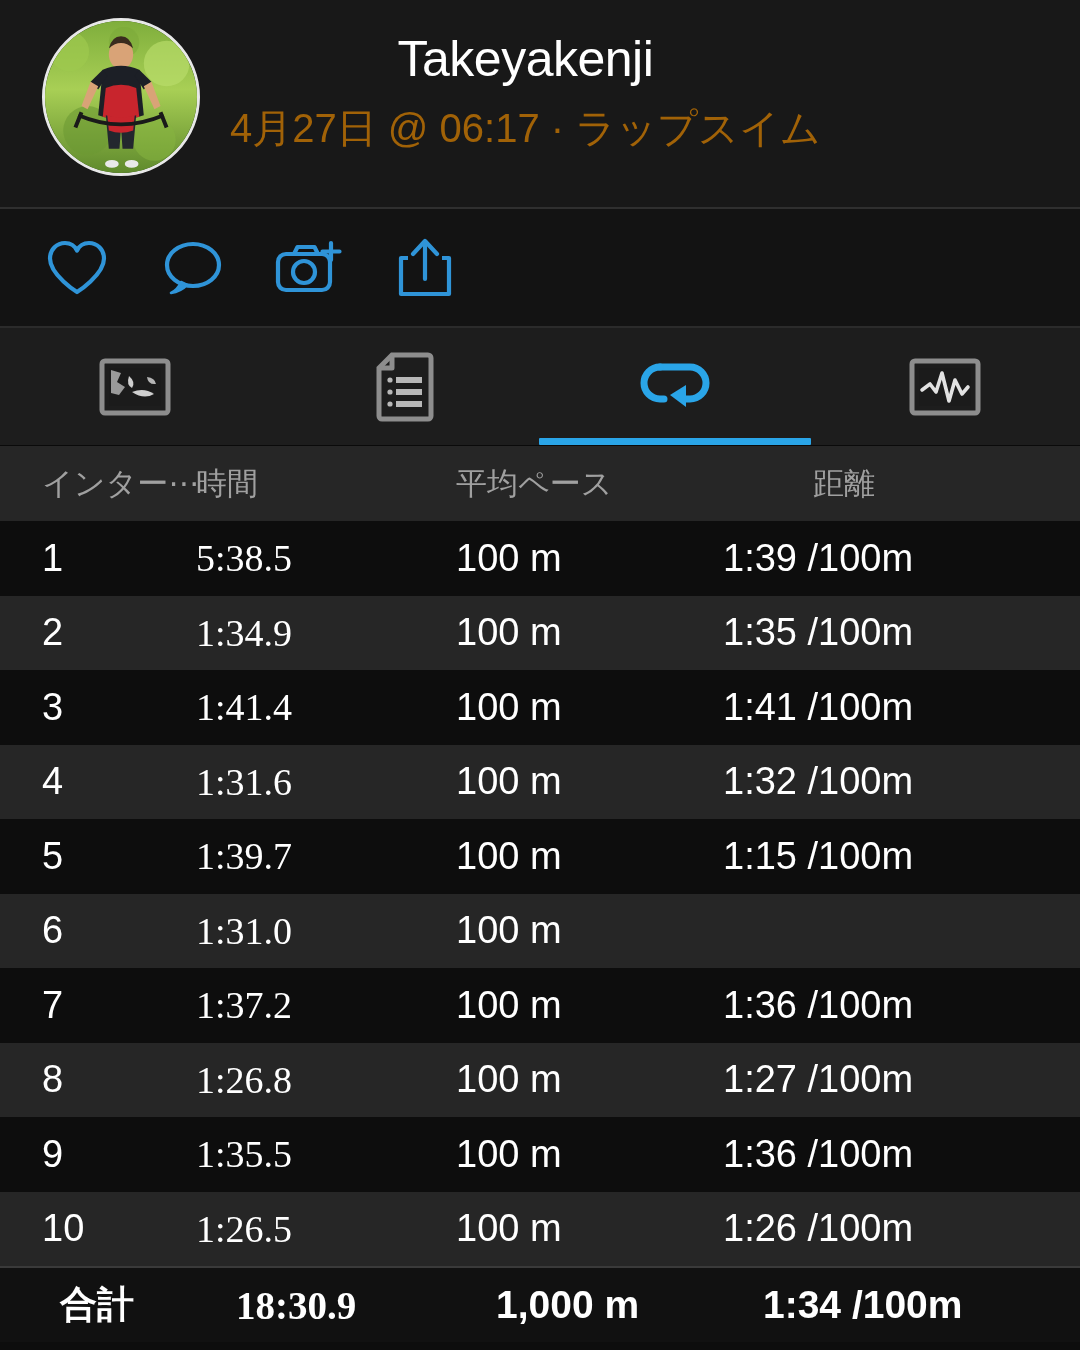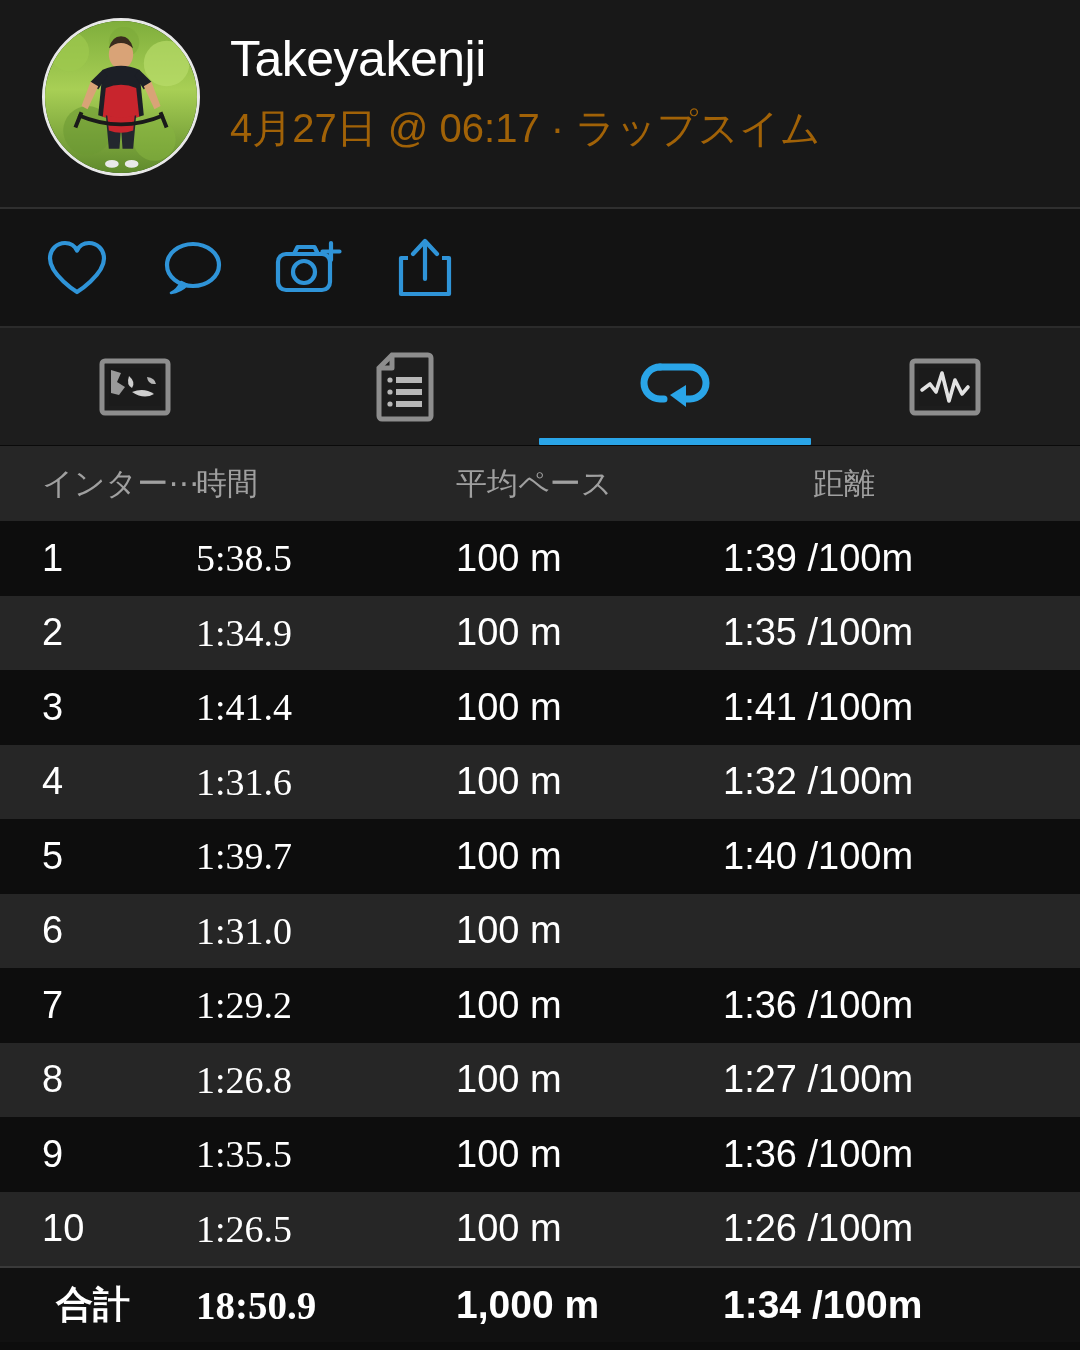--- a/index.html
+++ b/index.html
@@ -38,20 +38,21 @@
     display:flex; flex-direction:column;
     justify-content:flex-start;
   }
   .profile-name {
     color:#ffffff;
     font-size:50px;
     font-weight:400;
     line-height:1.08;
     letter-spacing:-0.5px;
     white-space:nowrap;
+    text-align:center;
   }
   .activity-meta {
     color:#a16207;
     font-size:40px;
     font-weight:400;
     line-height:1.4;
     margin-top:14px;
     white-space:nowrap;
   }
 
@@ -130,21 +131,21 @@
   .c-time     { width:260px;font-family:Liberation Serif, serif; }
   .c-distance { width:267px; }
   .c-pace     { flex:1 1 auto; }
 
   .total-row {
     background:#111111;
     border-top:2px solid #3a3a3a;
     height:76px;
   }
   .total-row .cell { font-weight:bold; font-size:39px; color:#ffffff; }
-  .total-row .c-interval { padding-left:56px; font-size:37px; }
+  .total-row .c-interval { padding-left:20px; font-size:37px;margin-left:40px; }
 </style>
 </head>
 <body>
 
 <div class="screen">
 
   <div class="header">
 
     <div class="avatar">
       <svg viewBox="0 0 100 100" preserveAspectRatio="xMidYMid slice" aria-hidden="true">
@@ -319,30 +320,30 @@
         <div class="lap-row row-even">
           <div class="cell c-interval">4</div>
           <div class="cell c-time">1:31.6</div>
           <div class="cell c-distance">100 m</div>
           <div class="cell c-pace">1:32 /100m</div>
         </div>
         <div class="lap-row row-odd">
           <div class="cell c-interval">5</div>
           <div class="cell c-time">1:39.7</div>
           <div class="cell c-distance">100 m</div>
-          <div class="cell c-pace">1:40 /100m</div>
+          <div class="cell c-pace">1:15 /100m</div>
         </div>
         <div class="lap-row row-even">
           <div class="cell c-interval">6</div>
           <div class="cell c-time">1:31.0</div>
           <div class="cell c-distance">100 m</div>
         </div>
         <div class="lap-row row-odd">
           <div class="cell c-interval">7</div>
-          <div class="cell c-time">1:29.2</div>
+          <div class="cell c-time">1:37.2</div>
           <div class="cell c-distance">100 m</div>
           <div class="cell c-pace">1:36 /100m</div>
         </div>
         <div class="lap-row row-even">
           <div class="cell c-interval">8</div>
           <div class="cell c-time">1:26.8</div>
           <div class="cell c-distance">100 m</div>
           <div class="cell c-pace">1:27 /100m</div>
         </div>
         <div class="lap-row row-odd">
@@ -354,19 +355,19 @@
         <div class="lap-row row-even">
           <div class="cell c-interval">10</div>
           <div class="cell c-time">1:26.5</div>
           <div class="cell c-distance">100 m</div>
           <div class="cell c-pace">1:26 /100m</div>
         </div>
       </div>
 
     <div class="lap-row total-row">
       <div class="cell c-interval">合計</div>
-      <div class="cell c-time">18:50.9</div>
+      <div class="cell c-time">18:30.9</div>
       <div class="cell c-distance">1,000 m</div>
       <div class="cell c-pace">1:34 /100m</div>
     </div>
   </div>
 
 </div>
 
 </body></html>

